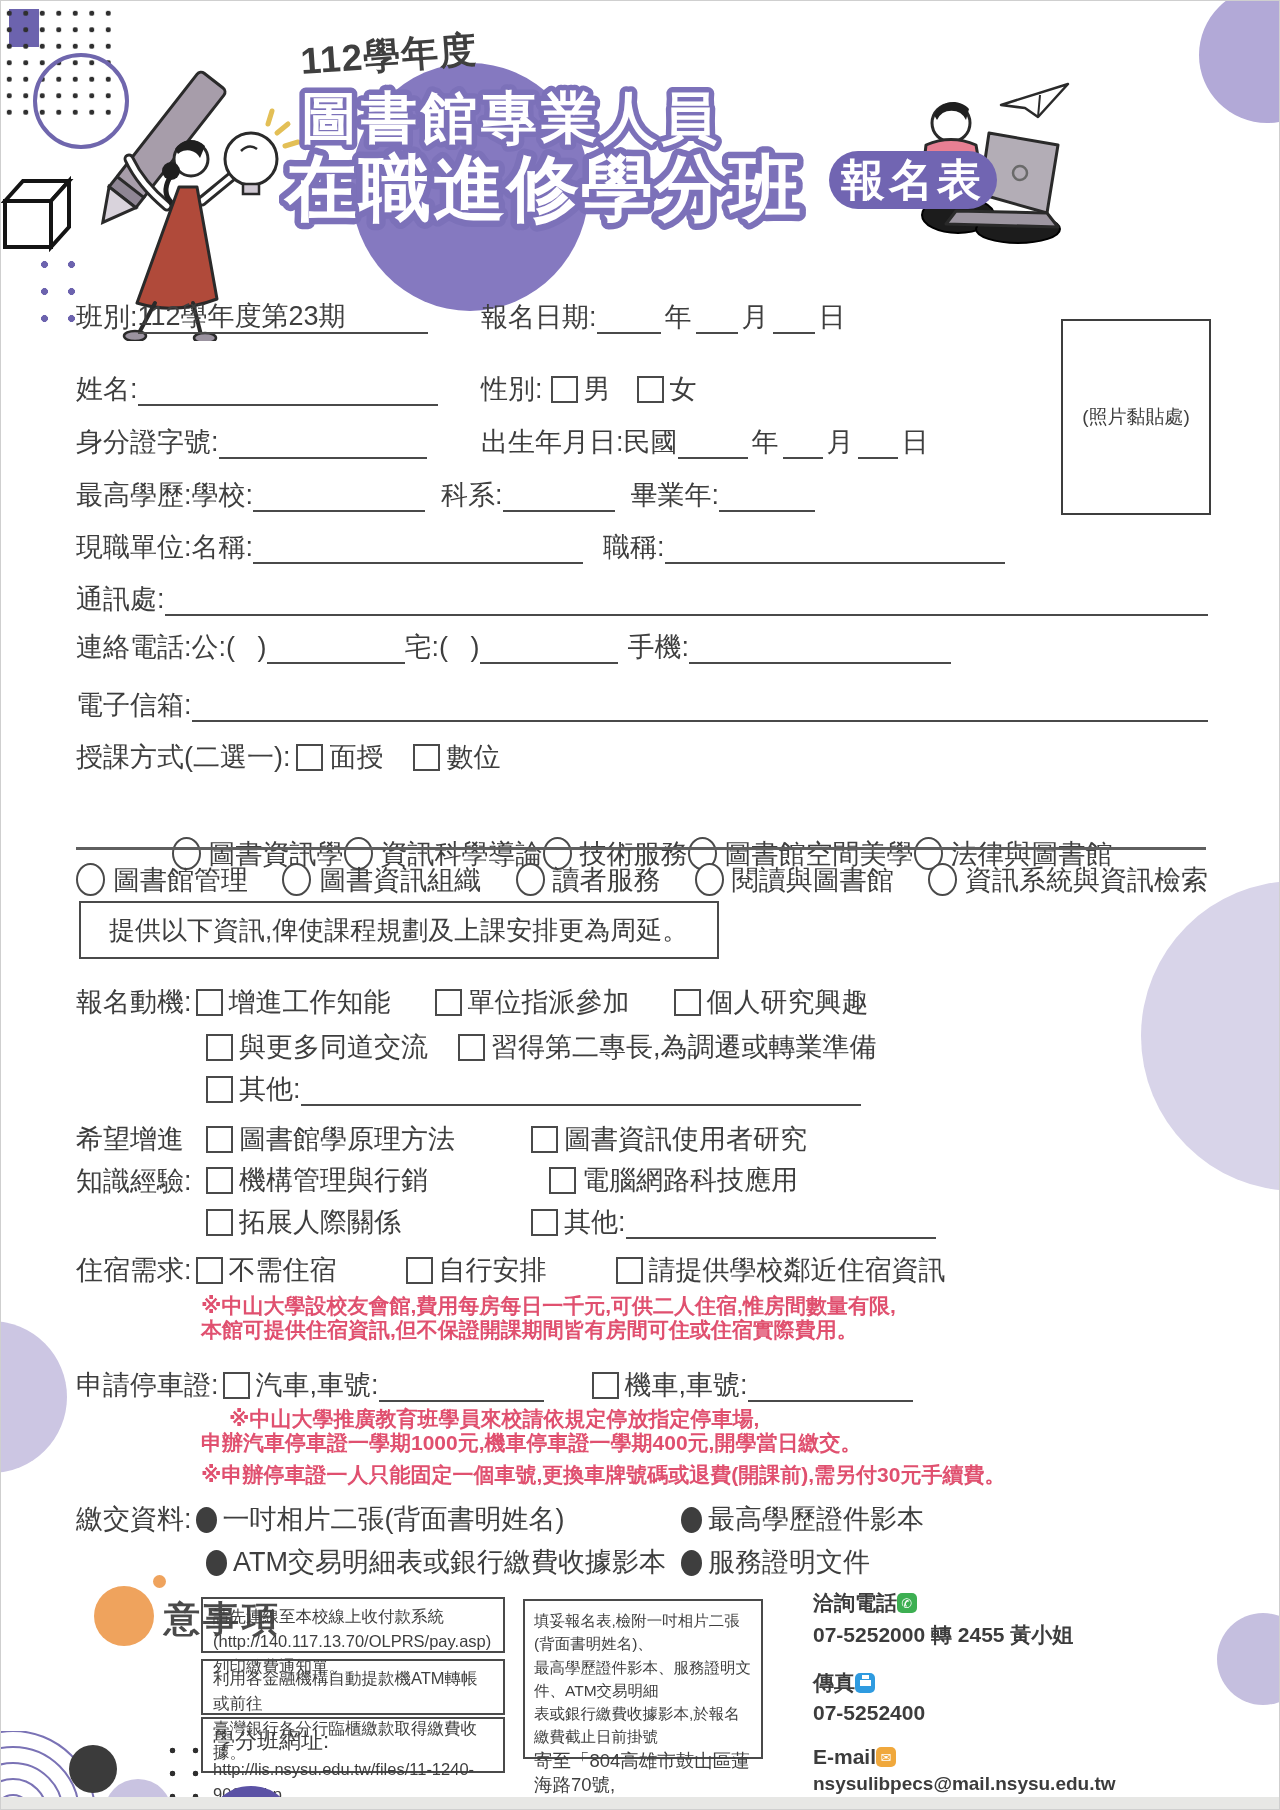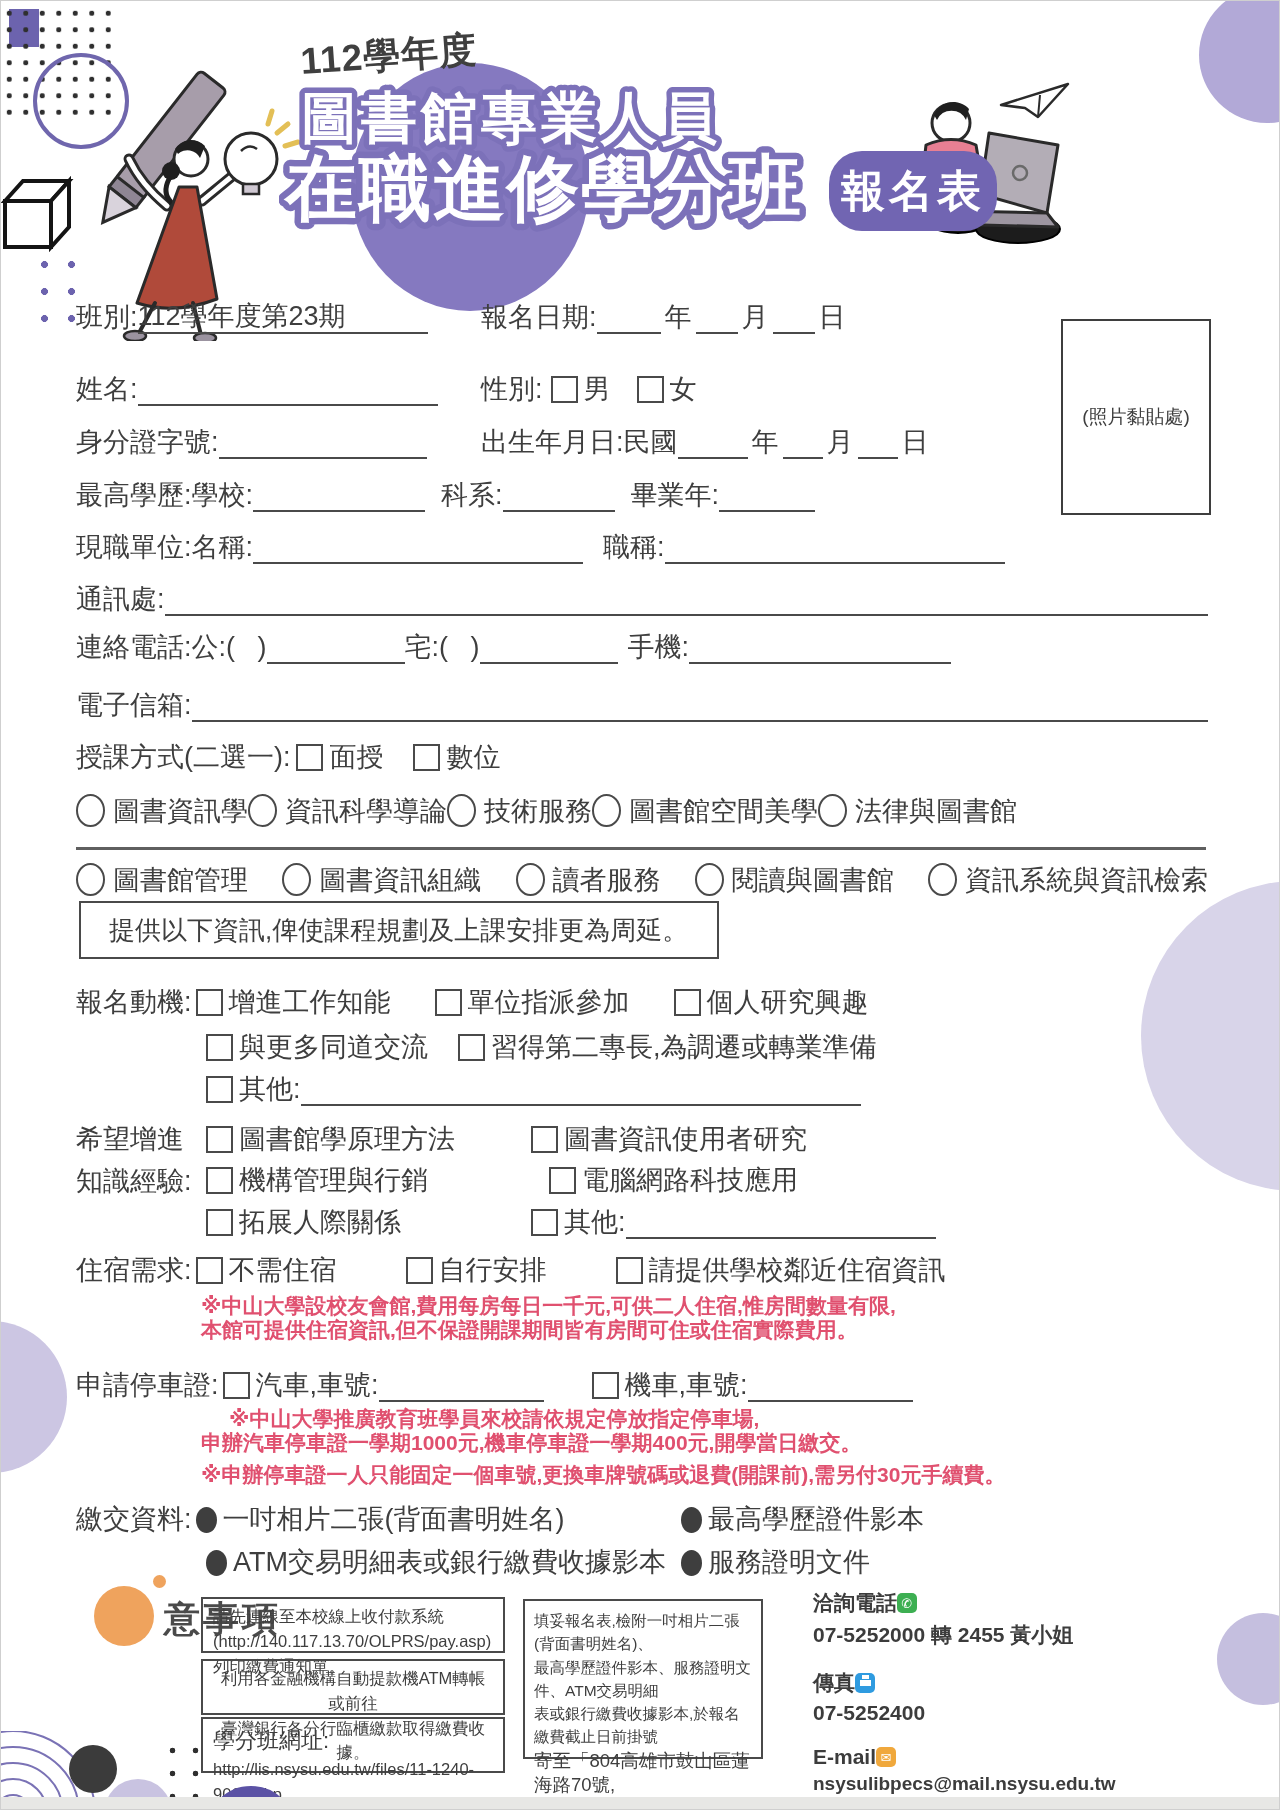--- a/index.html
+++ b/index.html
@@ -23,21 +23,21 @@
   .lav-circ{left:103px;top:1778px;width:68px;height:68px;background:#c9c3e1;border-radius:50%;}
   .bdots{left:160px;top:1738px;width:48px;height:76px;
      background-image:radial-gradient(#2f2f2f 2.6px,transparent 3.1px);background-size:23px 23px;}
   .donut{left:205px;top:1785px;width:46px;height:46px;border:22px solid #5b52a5;border-radius:50%;background:transparent;}
   .bstrip{left:0;top:1796px;width:1280px;height:14px;background:#e7e7e5;}
   
   .year{position:absolute;left:298px;top:36px;font-size:37px;font-weight:bold;color:#3f3f3f;
         transform:rotate(-4deg);transform-origin:left top;letter-spacing:1px;}
   .t1{position:absolute;left:296px;top:80px;}
   .t2{position:absolute;left:278px;top:142px;}
-  .badge{position:absolute;left:828px;top:150px;width:168px;height:80px;background:#7165b2;border-radius:33px;
+  .badge{position:absolute;left:828px;top:150px;width:168px;height:58px;background:#7165b2;border-radius:33px;
         display:flex;align-items:center;justify-content:center;}
   .badge span{color:#fff;font-size:44px;font-weight:bold;letter-spacing:4px;}
   
   .photo{position:absolute;left:1060px;top:318px;width:146px;height:192px;border:2px solid #3e3e3e;
         display:flex;align-items:center;justify-content:center;font-size:19px;color:#3e3e3e;}
   
   .row{position:absolute;left:75px;width:1132px;font-size:27px;color:#3e3e3e;}
   .fx{display:flex;align-items:flex-end;white-space:nowrap;}
   .c2{position:absolute;left:405px;top:0;display:flex;align-items:flex-end;white-space:nowrap;}
   .t{line-height:33px;}
@@ -50,21 +50,21 @@
   .nbox-big{position:absolute;left:78px;top:900px;width:640px;height:58px;border:2.5px solid #4a4a4a;
         font-size:26px;display:flex;align-items:center;padding-left:28px;box-sizing:border-box;}
   .red{position:absolute;color:#e0506f;font-size:21px;line-height:23px;white-space:nowrap;font-weight:bold;}
   
   .ncircle{left:93px;top:1585px;width:60px;height:60px;background:#efa35d;border-radius:50%;}
   .ndot{left:152px;top:1574px;width:13px;height:13px;background:#efa35d;border-radius:50%;}
   .ntitle{position:absolute;left:163px;top:1594px;font-size:36px;font-weight:bold;color:#4a4a4a;letter-spacing:3px;}
   .nbox{position:absolute;left:200px;width:304px;border:2px solid #4a4a4a;box-sizing:border-box;
         padding:5px 10px;font-size:16.5px;line-height:1.5;color:#3e3e3e;}
   .nb1{top:1596px;height:56px;}
-  .nb2{top:1658px;height:56px;text-align:center;}
+  .nb2{top:1658px;height:56px;}
   .nb3{top:1716px;height:56px;}
   .nb3 .l1{font-size:22px;}
   .mbox{position:absolute;left:522px;top:1598px;width:240px;height:160px;border:2px solid #4a4a4a;box-sizing:border-box;
         padding:8px 9px;font-size:15.5px;line-height:1.5;color:#3e3e3e;}
   .mbox .big{font-size:18.5px;line-height:1.35;}
   .contact{position:absolute;left:812px;top:1588px;width:330px;color:#3c3c3c;}
   .clabel{display:flex;align-items:center;gap:0;font-size:21px;font-weight:bold;}
   .cval{font-size:21px;font-weight:bold;margin:4px 0 20px 0;}
   .cicon{flex:none;width:20px;height:20px;border-radius:5px;display:flex;align-items:center;justify-content:center;
          color:#fff;font-size:13px;}
@@ -237,21 +237,21 @@
   </div>
 
   <div class="row fx" style="top:740px">
     <span class="t">授課方式(二選一):</span>
     <span class="cb" style="margin-left:6px"></span>
     <span class="t">面授</span>
     <span class="cb" style="margin-left:30px"></span>
     <span class="t">數位</span>
   </div>
 
-  <div class="row fx" style="top:793px;justify-content:flex-start">
+  <div class="row fx" style="top:836px;justify-content:center">
     <span class="fx">
         <span class="rad"></span>
         <span class="t">圖書資訊學</span>
       </span>
     <span class="fx">
         <span class="rad"></span>
         <span class="t">資訊科學導論</span>
       </span>
     <span class="fx">
         <span class="rad"></span>

